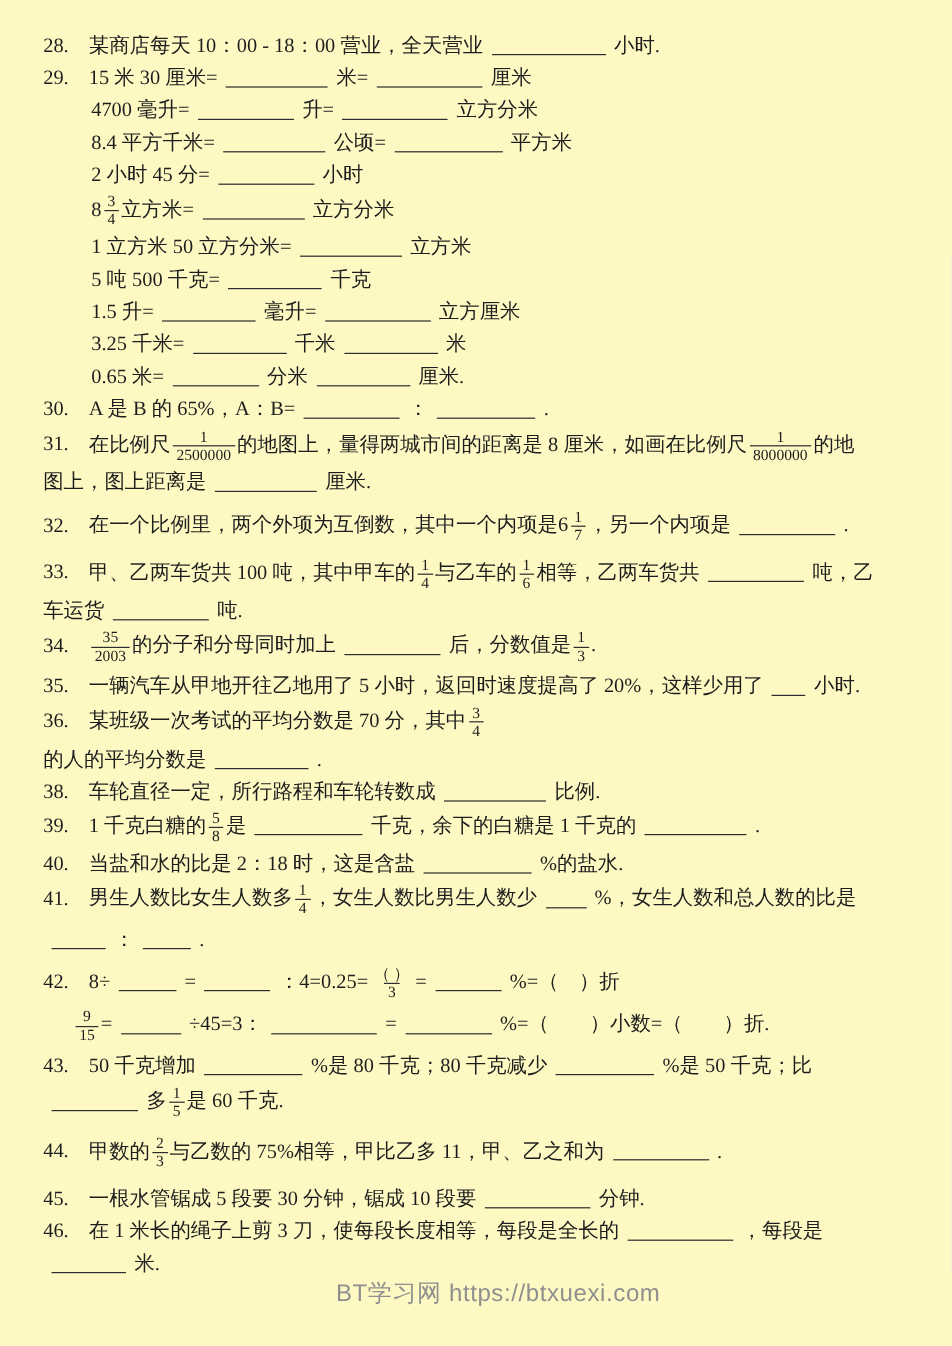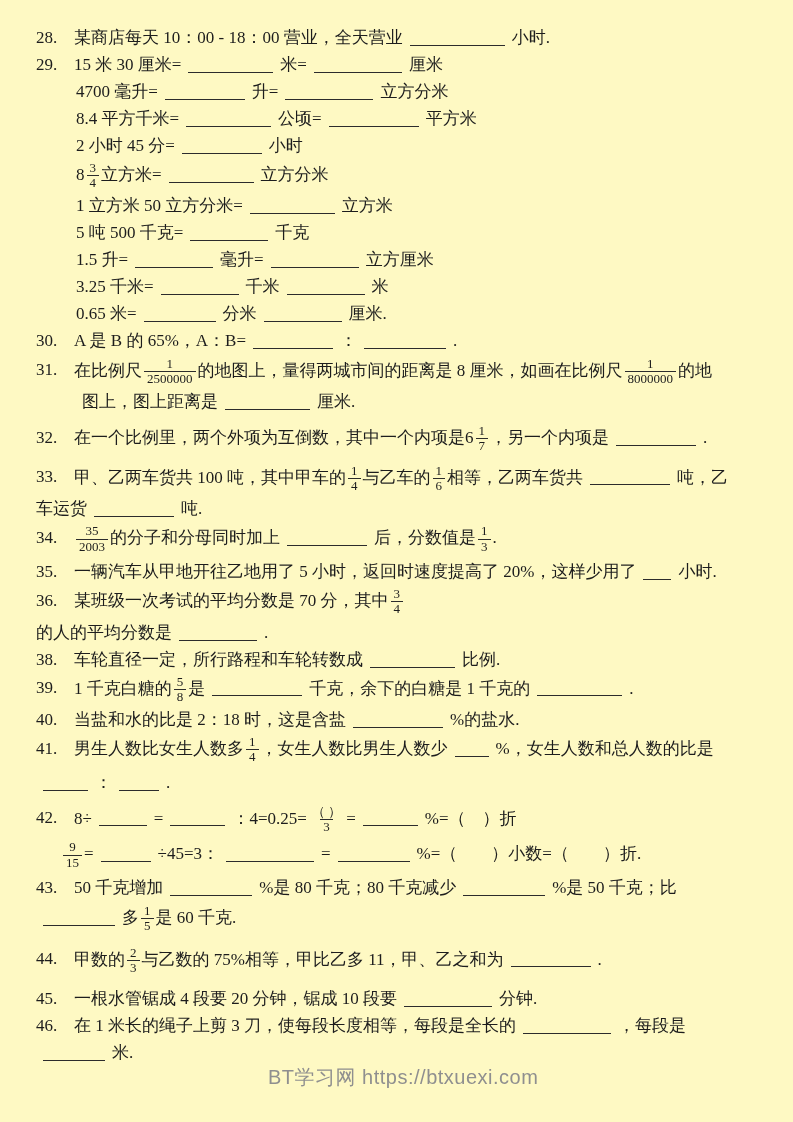--- a/index.html
+++ b/index.html
@@ -39,21 +39,21 @@
     align-items:center;
     vertical-align:middle;
     margin:0 2px;
     line-height:1.1;
     font-size:13px;
   }
   .frac .num{padding:0 3px;}
   .frac .den{border-top:1.4px solid #2c2c2c;padding:0 3px;}
   .watermark{
     position:absolute;
-    left:268px;top:1064px;
+    left:280px;top:1064px;
     font-family:"Liberation Sans","DejaVu Sans",sans-serif;
     font-size:20px;
     color:#8f8f8f;
     letter-spacing:0.5px;
     white-space:nowrap;
   }
 </style>
 </head>
 <body>
 
@@ -74,21 +74,21 @@
       <div class="row" style="padding-left: 40px;"><span class="txt">3.25 千米=</span><span class="blank" style="width: 78px;"></span><span class="txt">千米</span><span class="blank" style="width: 78px;"></span><span class="txt">米</span></div>
       <div class="row" style="padding-left: 40px;"><span class="txt">0.65 米=</span><span class="blank" style="width: 72px;"></span><span class="txt">分米</span><span class="blank" style="width: 78px;"></span><span class="txt">厘米.</span></div>
       <div class="row"><span class="qnum">30.</span><span class="txt">A 是 B 的 65%，A：B=</span><span class="blank" style="width: 80px;"></span><span class="txt">：</span><span class="blank" style="width: 82px;"></span><span class="txt">.</span></div>
       <div class="row" style="margin-top: 4px;"><span class="qnum">31.</span><span class="txt">在比例尺</span><span class="frac">
           <span class="num">1</span>
           <span class="den">2500000</span>
         </span><span class="txt">的地图上，量得两城市间的距离是 8 厘米，如画在比例尺</span><span class="frac">
           <span class="num">1</span>
           <span class="den">8000000</span>
         </span><span class="txt">的地</span></div>
-      <div class="row" style="margin-top: 4px; margin-left: 46px;"><span class="txt">图上，图上距离是</span><span class="blank" style="width: 85px;"></span><span class="txt">厘米.</span></div>
+      <div class="row" style="margin-top: 4px;"><span class="txt">图上，图上距离是</span><span class="blank" style="width: 85px;"></span><span class="txt">厘米.</span></div>
       <div class="row" style="margin-top: 10px;"><span class="qnum">32.</span><span class="txt">在一个比例里，两个外项为互倒数，其中一个内项是</span><span class="txt">6</span><span class="frac">
           <span class="num">1</span>
           <span class="den">7</span>
         </span><span class="txt">，另一个内项是</span><span class="blank" style="width: 80px;"></span><span class="txt">.</span></div>
       <div class="row" style="margin-top: 10px;"><span class="qnum">33.</span><span class="txt">甲、乙两车货共 100 吨，其中甲车的</span><span class="frac">
           <span class="num">1</span>
           <span class="den">4</span>
         </span><span class="txt">与乙车的</span><span class="frac">
           <span class="num">1</span>
           <span class="den">6</span>
@@ -128,18 +128,18 @@
         </span><span class="txt">=</span><span class="blank" style="width: 50px;"></span><span class="txt">÷45=3：</span><span class="blank" style="width: 88px;"></span><span class="txt">=</span><span class="blank" style="width: 72px;"></span><span class="txt">%=（　　）小数=（　　）折.</span></div>
       <div class="row" style="margin-top: 6px;"><span class="qnum">43.</span><span class="txt">50 千克增加</span><span class="blank" style="width: 82px;"></span><span class="txt">%是 80 千克；80 千克减少</span><span class="blank" style="width: 82px;"></span><span class="txt">%是 50 千克；比</span></div>
       <div class="row" style="margin-top: 4px;"><span class="blank" style="width: 72px;"></span><span class="txt">多</span><span class="frac">
           <span class="num">1</span>
           <span class="den">5</span>
         </span><span class="txt">是 60 千克.</span></div>
       <div class="row" style="margin-top: 12px;"><span class="qnum">44.</span><span class="txt">甲数的</span><span class="frac">
           <span class="num">2</span>
           <span class="den">3</span>
         </span><span class="txt">与乙数的 75%相等，甲比乙多 11，甲、乙之和为</span><span class="blank" style="width: 80px;"></span><span class="txt">.</span></div>
-      <div class="row" style="margin-top: 12px;"><span class="qnum">45.</span><span class="txt">一根水管锯成 4 段要 20 分钟，锯成 10 段要</span><span class="blank" style="width: 88px;"></span><span class="txt">分钟.</span></div>
+      <div class="row" style="margin-top: 12px;"><span class="qnum">45.</span><span class="txt">一根水管锯成 5 段要 30 分钟，锯成 10 段要</span><span class="blank" style="width: 88px;"></span><span class="txt">分钟.</span></div>
       <div class="row"><span class="qnum">46.</span><span class="txt">在 1 米长的绳子上剪 3 刀，使每段长度相等，每段是全长的</span><span class="blank" style="width: 88px;"></span><span class="txt">，每段是</span></div>
       <div class="row"><span class="blank" style="width: 62px;"></span><span class="txt">米.</span></div>
     </div>
   <div class="watermark">BT学习网 https://btxuexi.com</div>
 </div>
 
 </body></html>

